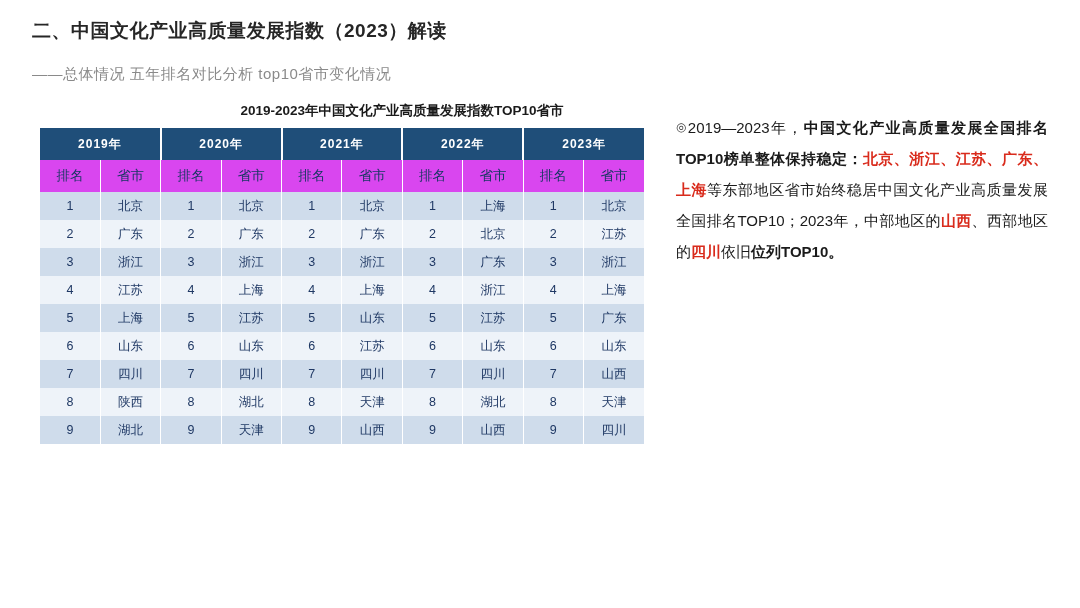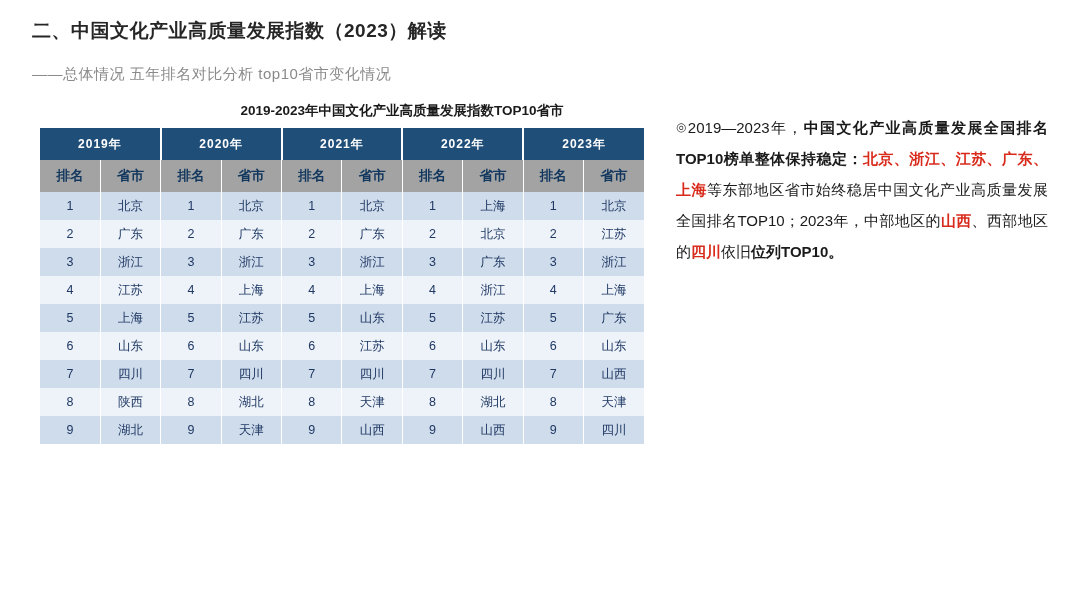--- a/index.html
+++ b/index.html
@@ -64,23 +64,23 @@
     color: #ffffff;
     font-size: 12px;
     font-weight: 700;
     height: 32px;
     text-align: center;
     border-right: 2px solid #ffffff;
     letter-spacing: 1px;
   }
   .yr-head th:last-child { border-right: none; margin-left: 8px; }
   .sub-head td {
-    background: #a3a3a3;
+    background: #d946ef;
     color: #11375e;
-    font-weight: 700;
+    font-weight: 400;
     font-size: 13.5px;
     height: 32px;
     text-align: center;
     border-right: 1px solid #ffffff;
   }
   .sub-head td:last-child { border-right: none; }
   tbody tr td {
     height: 28px;
     text-align: center;
     font-size: 12.5px;

